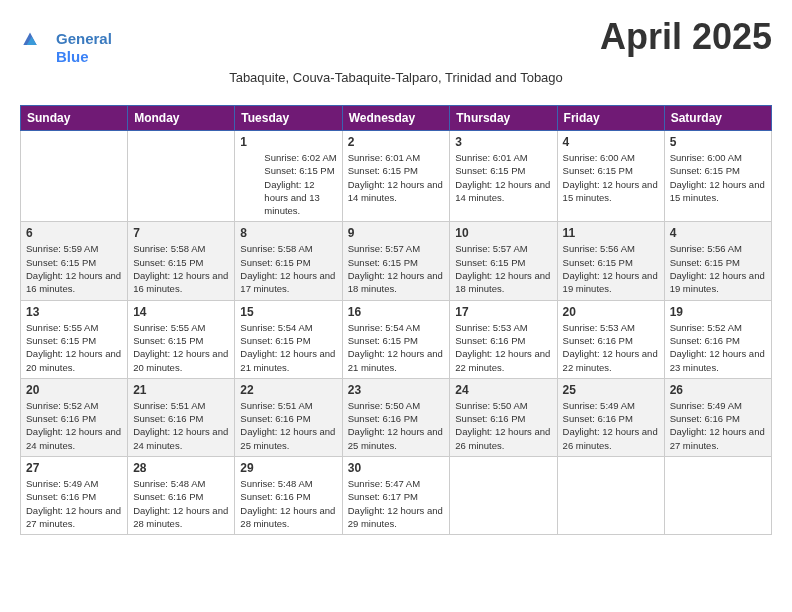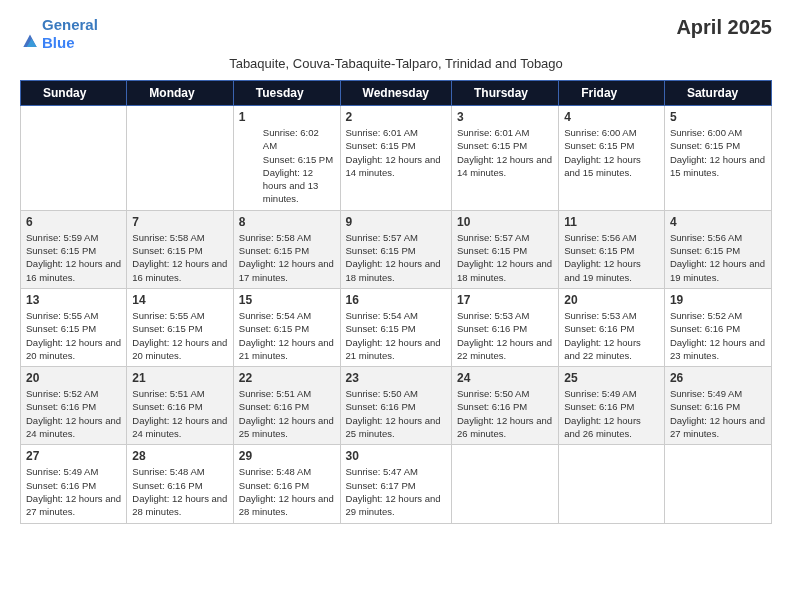--- a/index.html
+++ b/index.html
@@ -11,59 +11,60 @@
       padding: 16px 20px;
     }
     .header-row {
       display: flex;
       justify-content: space-between;
       align-items: flex-start;
       margin-bottom: 4px;
     }
     .logo-container {
       display: flex;
-      align-items: flex-end;
-      gap: 2px;
+      align-items: flex-start;
+      gap: 16px;
+      margin-top: 14px;
     }
     .logo-text {
       font-size: 15px;
       font-weight: bold;
       color: #1a1a1a;
       line-height: 1.2;
     }
     .logo-text span {
       color: #3a7abf;
     }
     .logo-icon {
       width: 20px;
       height: 20px;
     }
     .month-title {
-      font-size: 20px;
+      font-size: 36px;
       font-weight: bold;
       color: #333;
       text-align: right;
     }
     .subtitle {
       text-align: center;
       font-size: 13px;
       color: #333;
-      margin-bottom: 9px;
+      margin-bottom: 20px;
       font-weight: normal;
     }
     .calendar-table {
       width: 100%;
       border-collapse: collapse;
       font-size: 10.5px;
     }
     .calendar-table thead tr th {
-      background-color: #0f172a;
+      background-color: #701a75;
       color: #fff;
       text-align: left;
-      padding: 5px 22px;
+      padding: 5px 6px;
       font-size: 12px;
       font-weight: bold;
       border: 1px solid #3a63b0;
     }
     .calendar-table tbody tr td {
       border: 1px solid #ccc;
       vertical-align: top;
       padding: 4px 5px;
       width: 108px;
       min-height: 72px;

